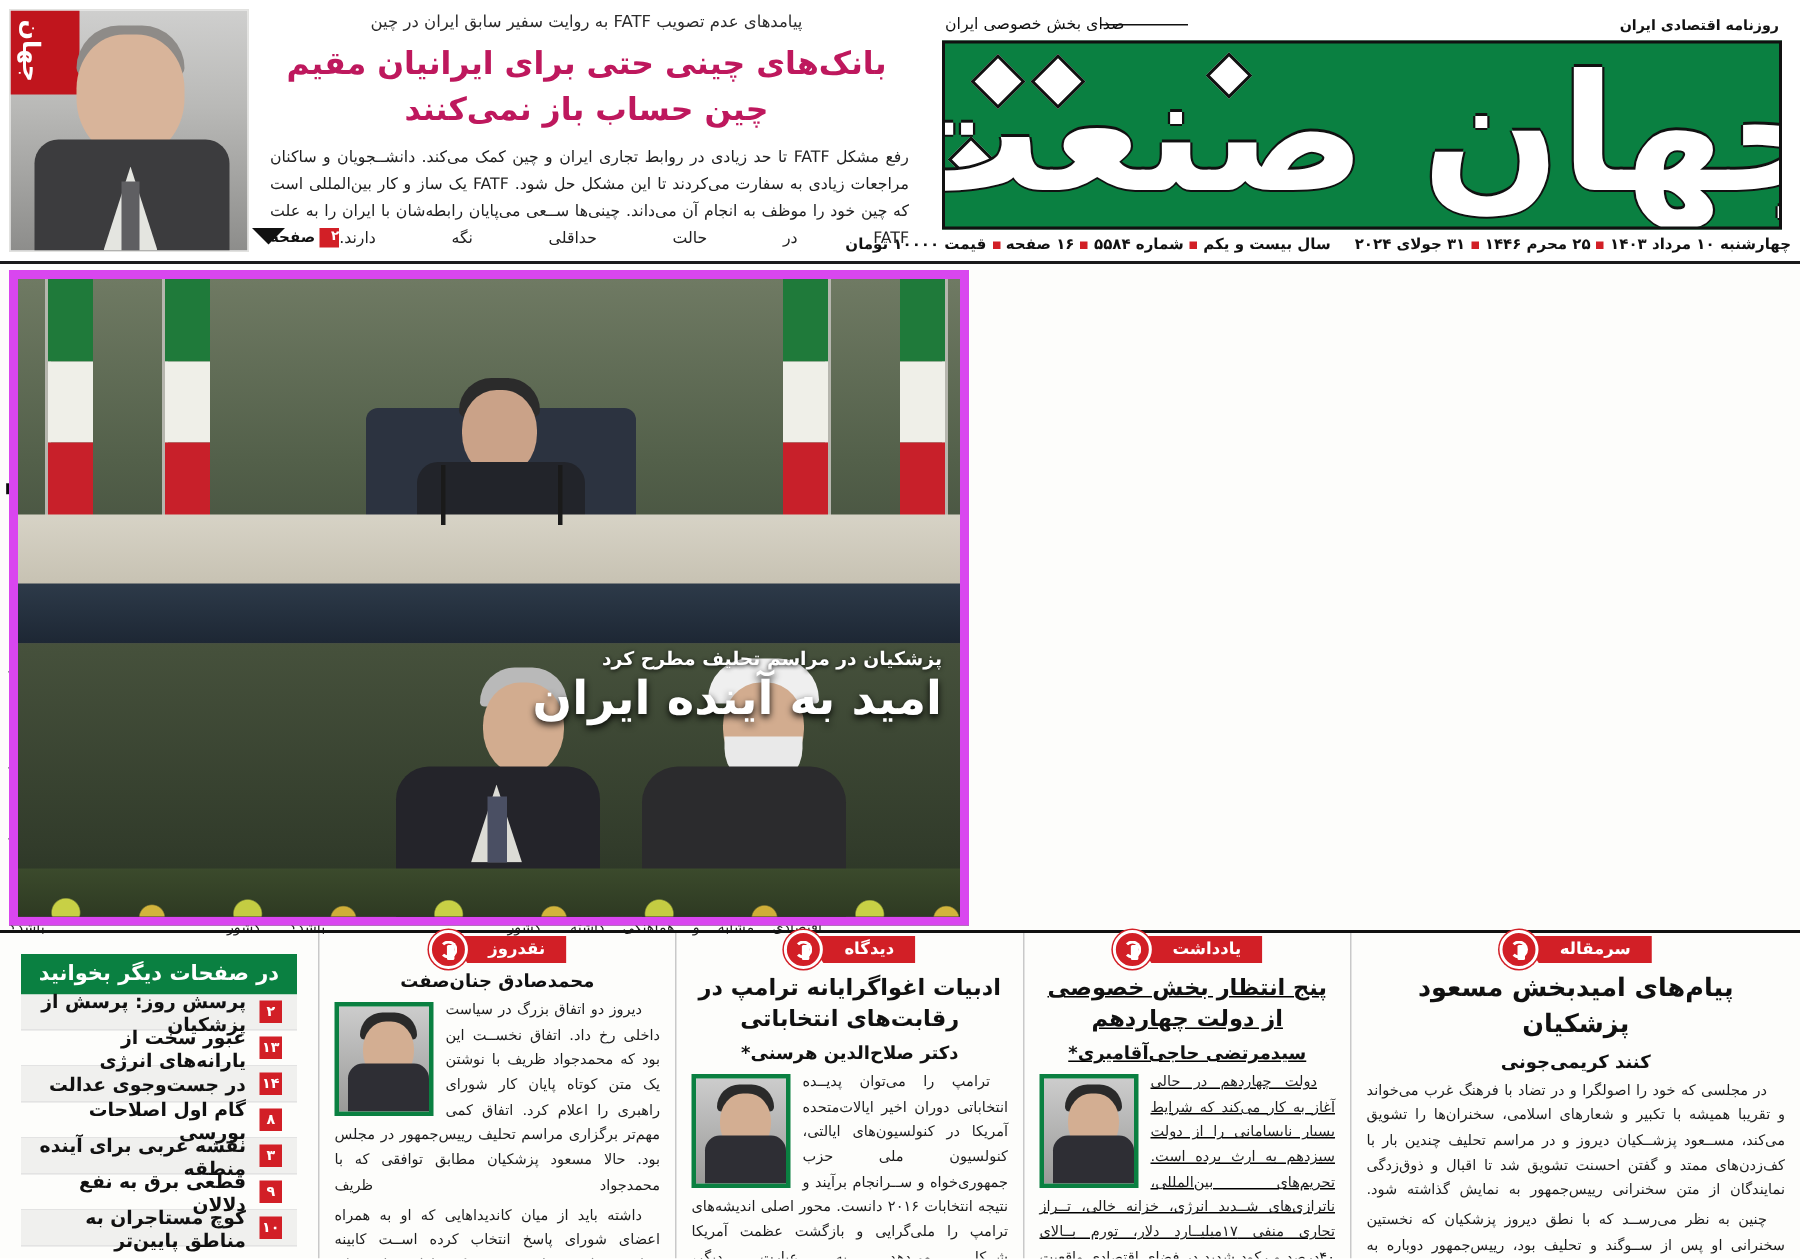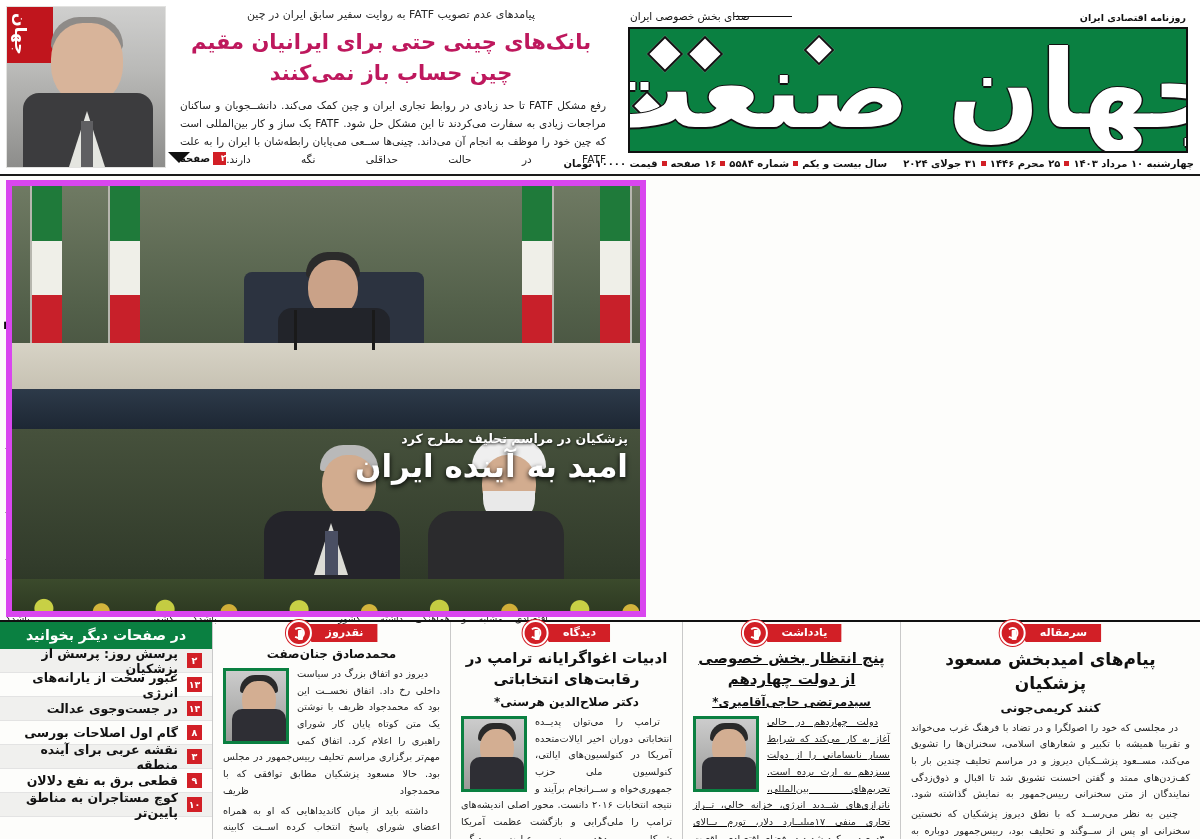--- a/index.html
+++ b/index.html
@@ -322,21 +322,21 @@
   .col {
     position: relative;
     padding: 20px 10px 6px 10px;
     border-left: 1px solid #c9c9c9;
   }
   .col:last-child { border-left: none; }
   .c-edit   { width: 300px; }
   .c-note   { width: 218px; text-decoration: underline; }
   .c-view   { width: 232px; }
   .c-crit   { width: 238px; }
-  .c-list   { width: 212px; padding: 0; border-left: none; }
+  .c-list   { width: 212px; padding: 14px; border-left: none; }
 
   .sec-tab {
     position: absolute; top: -2px; right: 50%;
     transform: translateX(50%);
     display: flex; align-items: center; gap: 0;
     direction: rtl;
   }
   .sec-label {
     background: #d21f26; color: #ffffff;
     font-size: 11px; font-weight: bold;

